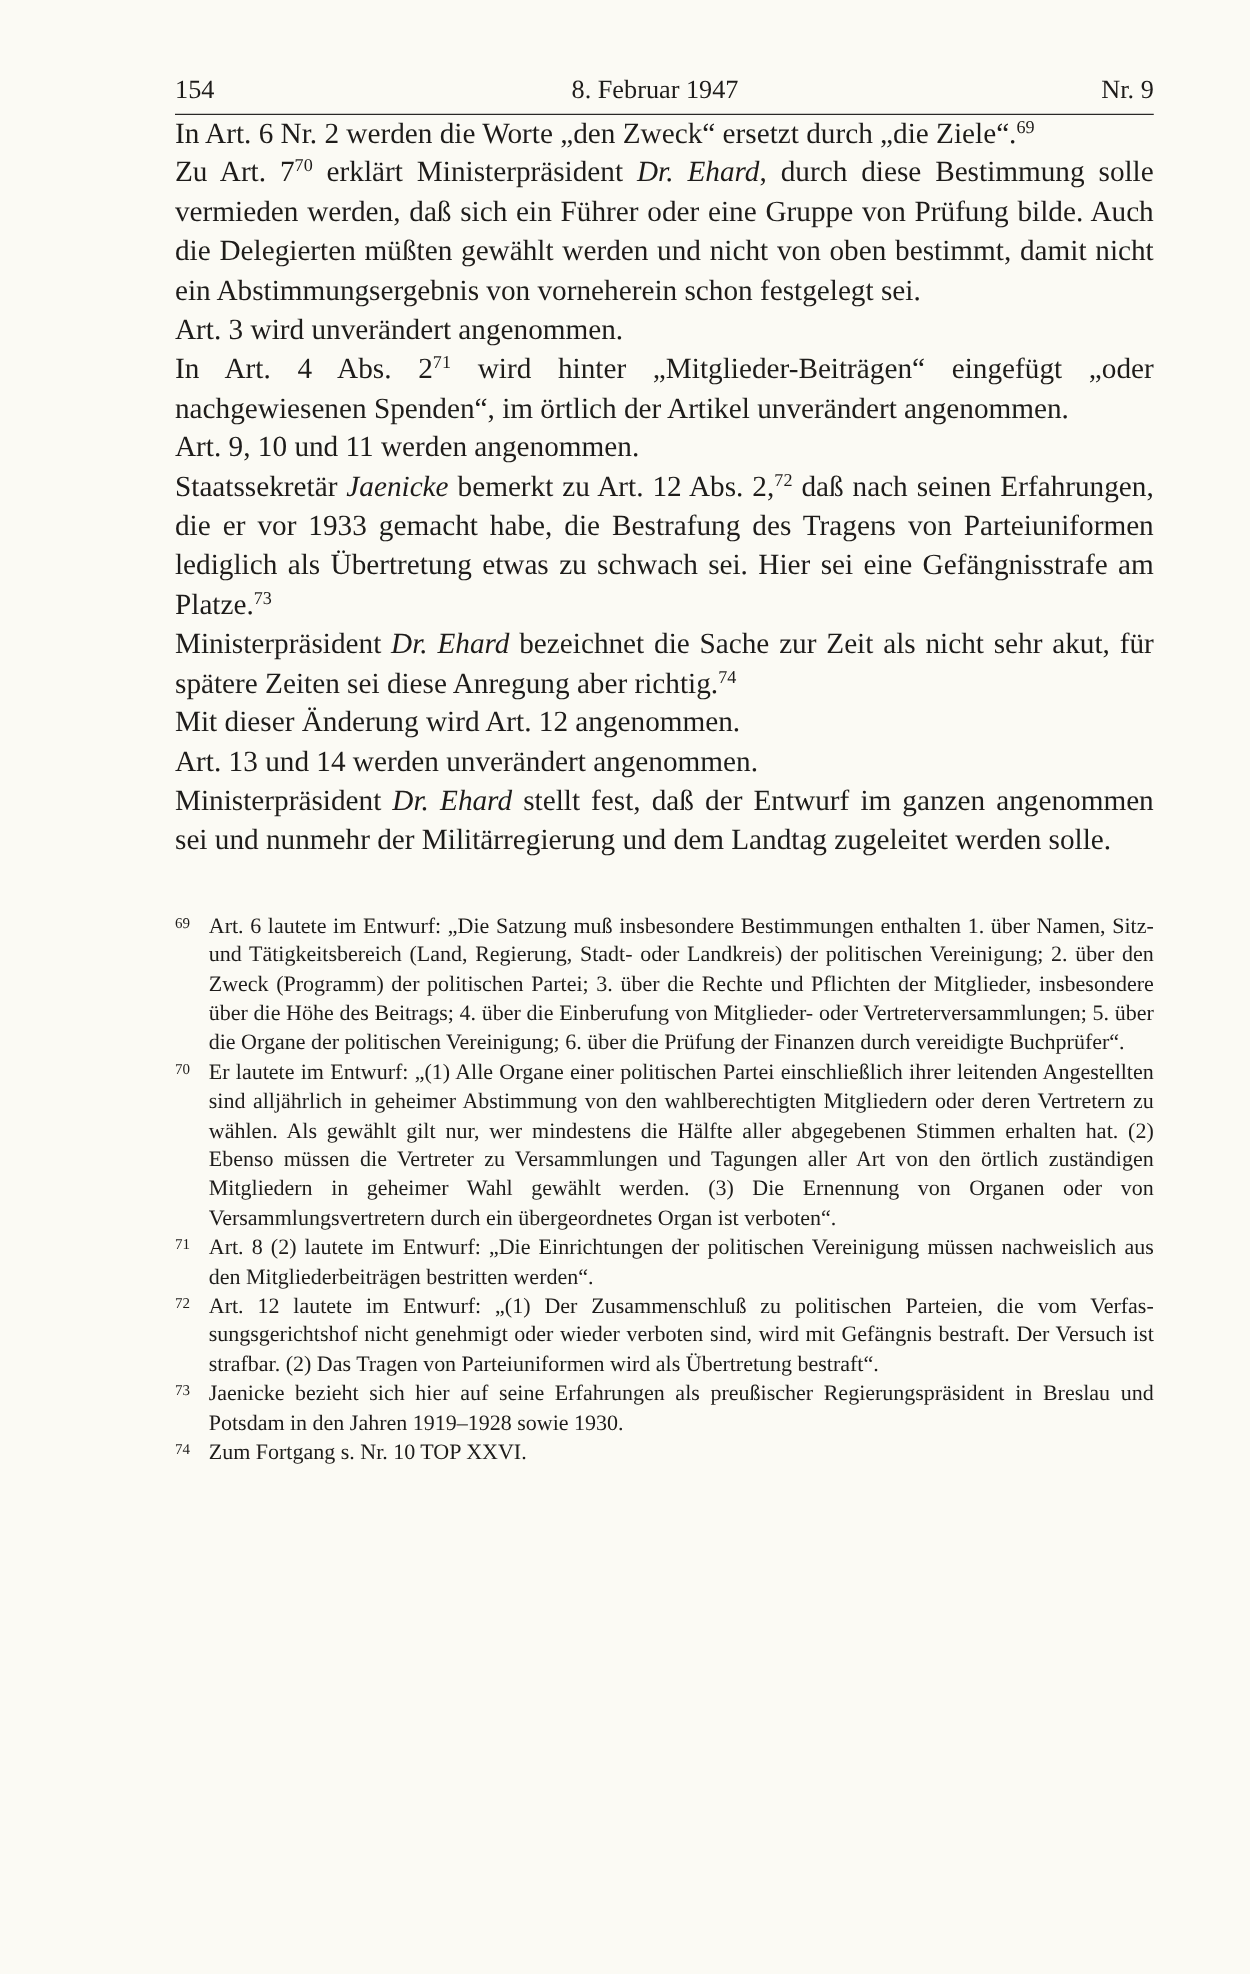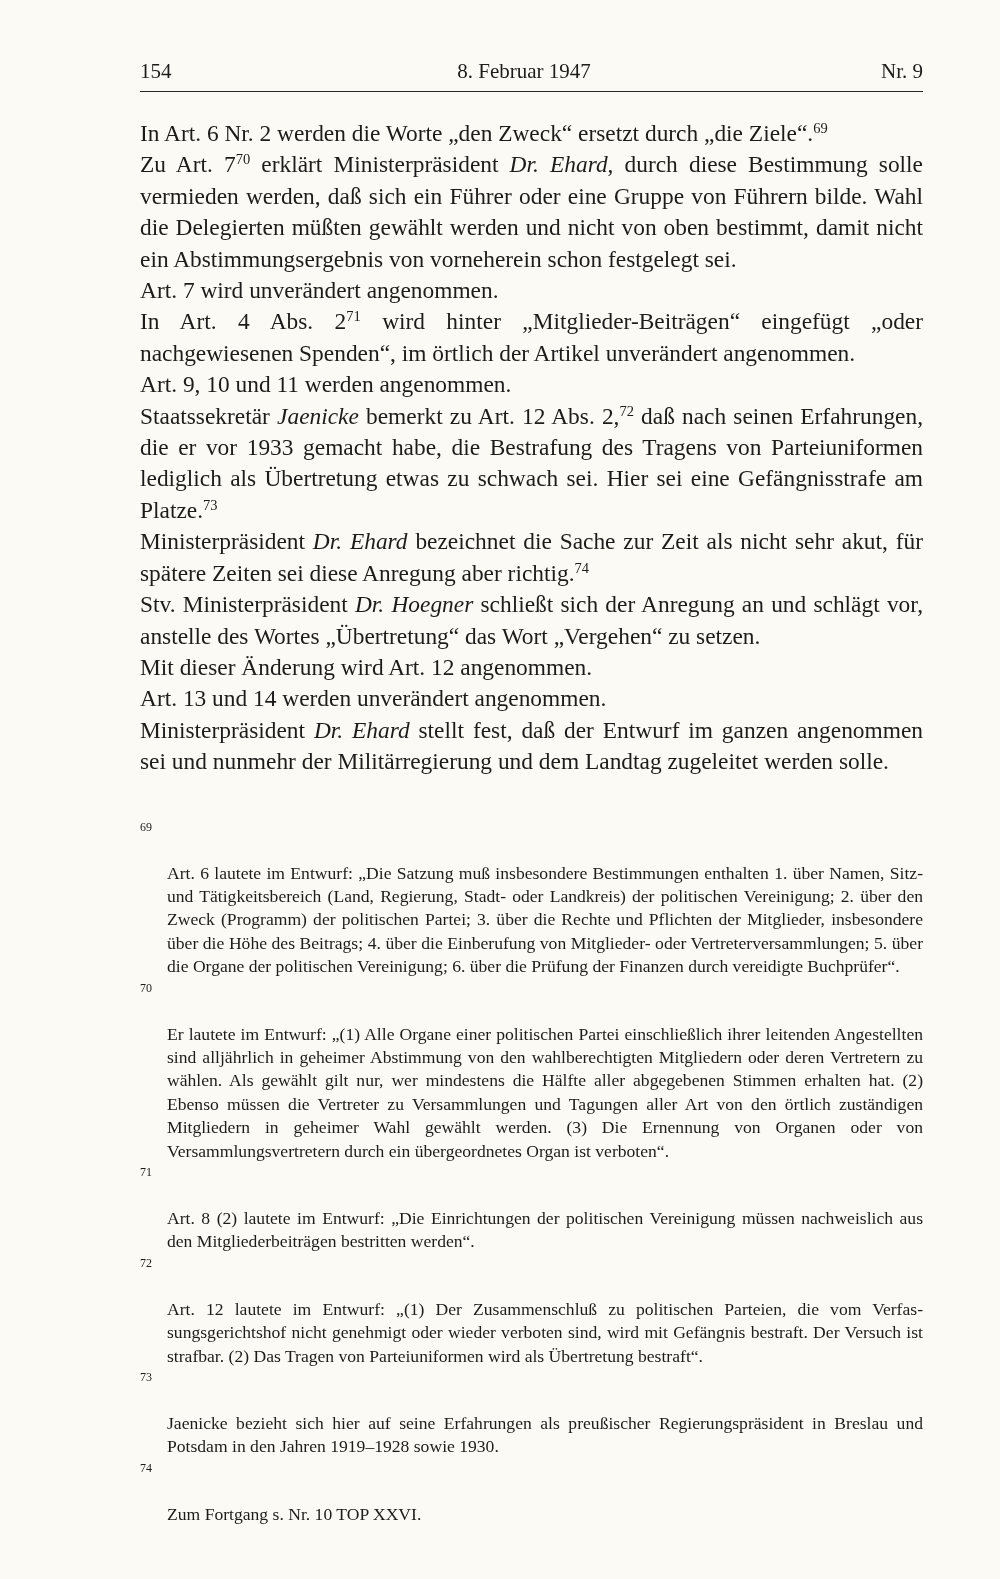--- a/index.html
+++ b/index.html
@@ -14,55 +14,53 @@
     position: absolute; left: 140px; top: 58px; width: 783px;
   }
   .running-head {
     display: flex; justify-content: space-between; align-items: baseline;
     font-size: 21px; line-height: 26px;
     padding-bottom: 7px;
     border-bottom: 1.5px solid #2a2826;
   }
   .running-head .center { position: absolute; left: 0; right: 15px; text-align: center; top: 0; pointer-events: none; }
   .body-text {
-    margin-top: 26px;
     font-size: 23.4px; line-height: 31.4px;
     text-align: justify;
     hyphens: manual;
   }
   .body-text p { margin: 0; text-indent: 0; }
   sup { font-size: 0.62em; line-height: 0; vertical-align: 0.55em; }
   em { font-style: italic; }
   .footnotes {
     margin-top: 40px;
     font-size: 17.6px; line-height: 23.4px;
   }
   .fn { display: flex; }
   .fn .num { width: 27px; flex: 0 0 27px; font-size: 12px; line-height: 18px; padding-top: 0; }
-  .fn .txt { flex: 1; text-align: justify; margin-top: 44px; }
+  .fn .txt { flex: 1; text-align: justify; }
 </style>
 </head>
 <body>
 
 <div class="page">
   <div class="running-head" style="position:relative;">
     <span>154</span>
     <span class="center">8. Februar 1947</span>
     <span>Nr. 9</span>
   </div>
 
   <div class="body-text" id="body-text">
       <p><span>In Art. 6 Nr. 2 werden die Worte „den Zweck“ ersetzt durch „die Ziele“.</span><sup>69</sup></p>
-      <p><span>Zu Art. 7</span><sup>70</sup><span> erklärt Ministerpräsident </span><em>Dr. Ehard</em><span>, durch diese Bestimmung solle vermieden werden, daß sich ein Führer oder eine Gruppe von Führern bilde. Wahl die Delegierten müßten gewählt werden und nicht von oben be­stimmt, damit nicht ein Abstimmungsergebnis von vorneherein schon fest­gelegt sei.</span></p>
-      <p><span>Art. 7 wird unverändert angenommen.</span></p>
+      <p><span>Zu Art. 7</span><sup>70</sup><span> erklärt Ministerpräsident </span><em>Dr. Ehard</em><span>, durch diese Bestimmung solle vermieden werden, daß sich ein Führer oder eine Gruppe von Prüfung bilde. Auch die Delegierten müßten gewählt werden und nicht von oben be­stimmt, damit nicht ein Abstimmungsergebnis von vorneherein schon fest­gelegt sei.</span></p>
+      <p><span>Art. 3 wird unverändert angenommen.</span></p>
       <p><span>In Art. 4 Abs. 2</span><sup>71</sup><span> wird hinter „Mitglieder-Beiträgen“ eingefügt „oder nachgewiesenen Spenden“, im örtlich der Artikel unverändert angenom­men.</span></p>
       <p><span>Art. 9, 10 und 11 werden angenommen.</span></p>
       <p><span>Staatssekretär </span><em>Jaenicke</em><span> bemerkt zu Art. 12 Abs. 2,</span><sup>72</sup><span> daß nach seinen Er­fahrungen, die er vor 1933 gemacht habe, die Bestrafung des Tragens von Parteiuniformen lediglich als Übertretung etwas zu schwach sei. Hier sei eine Gefängnisstrafe am Platze.</span><sup>73</sup></p>
       <p><span>Ministerpräsident </span><em>Dr. Ehard</em><span> bezeichnet die Sache zur Zeit als nicht sehr akut, für spätere Zeiten sei diese Anregung aber richtig.</span><sup>74</sup></p>
-      <p><span>Stv. Ministerpräsident </span><em>Dr. Hoegner</em><span> schließt sich der Anregung an und schlägt vor, anstelle des Wortes „Übertretung“ das Wort „Vergehen“ zu setzen.</span></p>
       <p><span>Mit dieser Änderung wird Art. 12 angenommen.</span></p>
       <p><span>Art. 13 und 14 werden unverändert angenommen.</span></p>
       <p><span>Ministerpräsident </span><em>Dr. Ehard</em><span> stellt fest, daß der Entwurf im ganzen ange­nommen sei und nunmehr der Militärregierung und dem Landtag zugeleitet werden solle.</span></p>
     </div>
 
   <div class="footnotes" id="footnotes">
       <div class="fn">
         <span class="num">69</span>
         <span class="txt">Art. 6 lautete im Entwurf: „Die Satzung muß insbesondere Bestimmungen enthalten 1. über Namen, Sitz- und Tätigkeitsbereich (Land, Regierung, Stadt- oder Landkreis) der politischen Vereinigung; 2. über den Zweck (Programm) der politischen Partei; 3. über die Rechte und Pflichten der Mitglieder, insbesondere über die Höhe des Beitrags; 4. über die Einberufung von Mitglieder- oder Vertreterversammlungen; 5. über die Organe der politischen Vereinigung; 6. über die Prüfung der Finanzen durch vereidigte Buchprüfer“.</span>
       </div>

